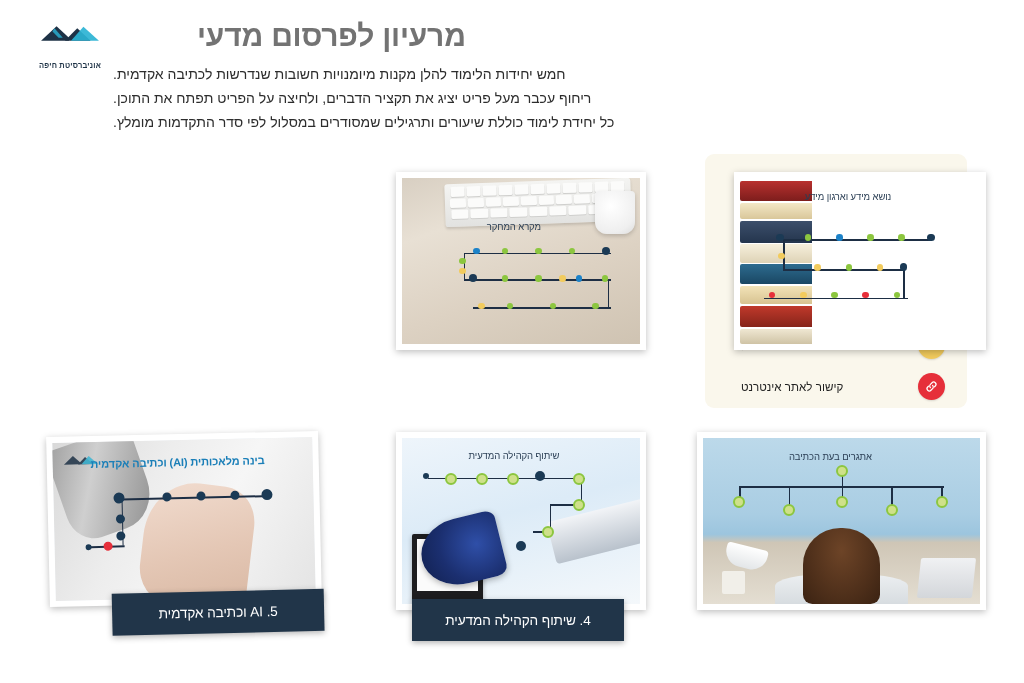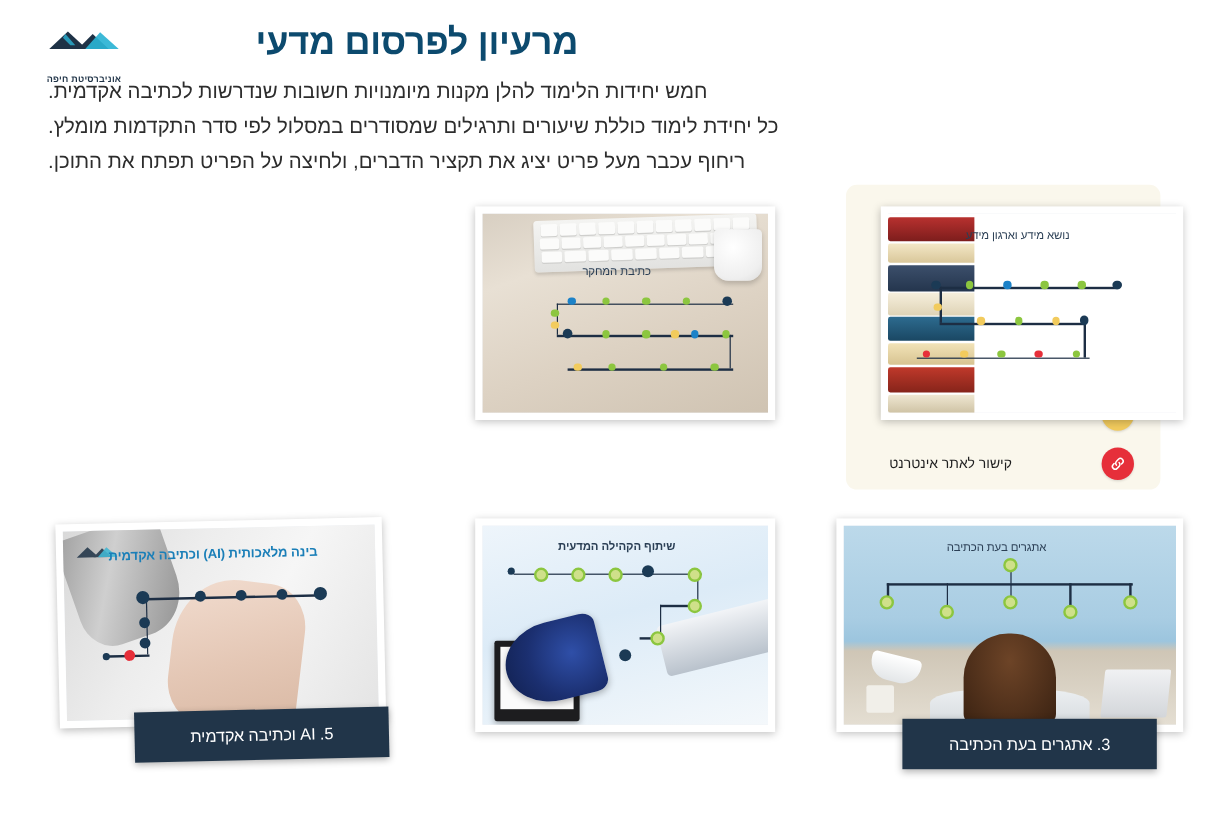--- a/index.html
+++ b/index.html
@@ -25,33 +25,33 @@
     position:absolute;top:18px;left:24px;
     width:92px;height:52px;
     display:flex;flex-direction:column;align-items:center;justify-content:space-between;
   }
   .logo-mark{width:62px;height:30px;display:block;}
   .logo-text{
     font-size:7.5px;font-weight:bold;color:#1e3246;
     letter-spacing:.2px;margin-top:2px;white-space:nowrap;
   }
   .title{
-    position:absolute;top:18px;right:0;left:128px;
+    position:absolute;top:18px;right:0;left:112px;
     text-align:left;
     font-size:30px;font-weight:bold;
-    color:#0c4a6e;
+    color:#737373;
     letter-spacing:-.2px;
     padding-left:85px;
     line-height:1.2;
   }
   .subtitle{
     position:absolute;top:62px;right:0;left:0;
     text-align:left;
-    padding-left:40px;
-    font-size:17px;
+    padding-left:113px;
+    font-size:14px;
     color:#2d2d2d;
     line-height:1.72;
   }
   .subtitle span{display:block;}
 
   
   .legend{
     position:absolute;top:154px;right:57px;
     width:262px;height:254px;
     background:#faf7ec;
@@ -232,22 +232,22 @@
         <path d="M62 36 L86 9 L116 36 Z" fill="#2bb3d4" opacity=".92"></path>
         <path d="M30 12 L46 30 L38 30 L26 18 Z" fill="#2bb3d4" opacity=".8"></path>
       </svg>
       <div class="logo-text">אוניברסיטת חיפה</div>
     </div>
 
     <div class="title">מרעיון לפרסום מדעי</div>
 
     <div class="subtitle">
       <span>חמש יחידות הלימוד להלן מקנות מיומנויות חשובות שנדרשות לכתיבה אקדמית.</span>
+      <span>ריחוף עכבר מעל פריט יציג את תקציר הדברים, ולחיצה על הפריט תפתח את התוכן.</span>
       <span>כל יחידת לימוד כוללת שיעורים ותרגילים שמסודרים במסלול לפי סדר התקדמות מומלץ.</span>
-      <span>ריחוף עכבר מעל פריט יציג את תקציר הדברים, ולחיצה על הפריט תפתח את התוכן.</span>
     </div>
   </div>
 
   <div class="legend">
     <div class="legend-title">מקרא הסימנים ביחידות הלימוד:</div>
     <div class="legend-list">
 
       <div class="legend-row">
         <span class="legend-icon" style="background:#164e72">
           <svg width="13" height="13" viewBox="0 0 24 24">
@@ -377,21 +377,21 @@
               <i class="key"></i>
               <i class="key"></i>
               <i class="key"></i>
               <i class="key"></i>
               <i class="key"></i>
               <i class="key"></i>
             </div>
         </div>
         <div class="cup"></div>
       </div>
-      <div class="thumb-title" style="top:26%;padding-right:6%;">כתיבת המחקר</div>
+      <div class="thumb-title" style="top:26%;padding-right:6%;">מקרא המחקר</div>
 
       <div class="edge" style="top:45%;left:26%;width:62%;height:1.6px;"></div>
       <div class="edge" style="top:45%;left:26%;width:1.6px;height:16%;"></div>
       <div class="edge" style="top:61%;left:26%;width:62%;height:1.6px;"></div>
       <div class="edge" style="top:61%;left:86.5%;width:1.6px;height:17%;"></div>
       <div class="edge" style="top:78%;left:30%;width:58%;height:1.6px;"></div>
       <div class="node" style="top:41.5%;left:84%;width:8px;height:8px;background:#1b3a55;"></div>
       <div class="node" style="top:42%;left:70%;width:6.5px;height:6.5px;background:#8cc63f;"></div>
       <div class="node" style="top:42%;left:56%;width:6.5px;height:6.5px;background:#8cc63f;"></div>
       <div class="node" style="top:42%;left:42%;width:6.5px;height:6.5px;background:#8cc63f;"></div>
@@ -429,49 +429,49 @@
       <div class="edge" style="top:29%;left:50%;width:1.6px;height:8%;"></div>
       <div class="edge" style="top:29%;left:68%;width:1.6px;height:13%;"></div>
       <div class="edge" style="top:29%;left:86%;width:1.6px;height:8%;"></div>
       <div class="node" style="top:16%;left:48%;width:8px;height:8px;background:#cfe08a;border:2px solid #8cc63f;"></div>
       <div class="node" style="top:35%;left:11%;width:8px;height:8px;background:#cfe08a;border:2px solid #8cc63f;"></div>
       <div class="node" style="top:40%;left:29%;width:8px;height:8px;background:#cfe08a;border:2px solid #8cc63f;"></div>
       <div class="node" style="top:35%;left:48%;width:8px;height:8px;background:#cfe08a;border:2px solid #8cc63f;"></div>
       <div class="node" style="top:40%;left:66%;width:8px;height:8px;background:#cfe08a;border:2px solid #8cc63f;"></div>
       <div class="node" style="top:35%;left:84%;width:8px;height:8px;background:#cfe08a;border:2px solid #8cc63f;"></div>
     </div>
-    <div class="caption" style="top:167px;right:22px;width:212px;height:42px;">3. אתגרים בעת הכתיבה</div>
   </div>
 
   <div class="card" style="top:432px;right:378px;width:250px;height:178px;">
     <div class="thumb">
       <div class="bg-bluegrad">
         <div class="monitor">
             <div class="monitor-screen"></div>
           </div>
         <div class="mega-body"></div>
         <div class="megaphone"></div>
       </div>
-      <div class="thumb-title" style="top:7%;padding-right:6%;font-weight:bold;">שיתוף הקהילה המדעית</div>
+      <div class="thumb-title" style="top:7%;padding-right:6%;">שיתוף הקהילה המדעית</div>
 
       <div class="edge" style="top:24%;left:11%;width:66%;height:1.6px;"></div>
       <div class="edge" style="top:24%;left:75%;width:1.6px;height:16%;"></div>
       <div class="edge" style="top:40%;left:62%;width:14%;height:1.6px;"></div>
       <div class="edge" style="top:40%;left:62%;width:1.6px;height:16%;"></div>
       <div class="edge" style="top:56%;left:55%;width:8%;height:1.6px;"></div>
       <div class="node" style="top:21%;left:9%;width:6px;height:6px;background:#1b3a55;"></div>
       <div class="node" style="top:21%;left:18%;width:8px;height:8px;background:#cfe08a;border:2px solid #8cc63f;"></div>
       <div class="node" style="top:21%;left:31%;width:8px;height:8px;background:#cfe08a;border:2px solid #8cc63f;"></div>
       <div class="node" style="top:21%;left:44%;width:8px;height:8px;background:#cfe08a;border:2px solid #8cc63f;"></div>
       <div class="node" style="top:20%;left:56%;width:10px;height:10px;background:#1b3a55;"></div>
       <div class="node" style="top:21%;left:72%;width:8px;height:8px;background:#cfe08a;border:2px solid #8cc63f;"></div>
       <div class="node" style="top:37%;left:72%;width:8px;height:8px;background:#cfe08a;border:2px solid #8cc63f;"></div>
       <div class="node" style="top:53%;left:59%;width:8px;height:8px;background:#cfe08a;border:2px solid #8cc63f;"></div>
       <div class="node" style="top:62%;left:48%;width:10px;height:10px;background:#1b3a55;"></div>
     </div>
+    <div class="caption" style="top:167px;right:22px;width:212px;height:42px;">4. שיתוף הקהילה המדעית</div>
   </div>
 
   <div class="card" style="top:434px;right:704px;width:272px;height:170px;transform:rotate(-1.3deg);">
     <div class="thumb">
       <div class="bg-robot">
         <div class="robot-arm"></div>
         <div class="human-hand"></div>
       </div>
       <svg class="card-logo" viewBox="0 0 120 42">
         <path d="M4 36 L34 8 L58 30 L58 36 Z" fill="#1e3246"></path>

